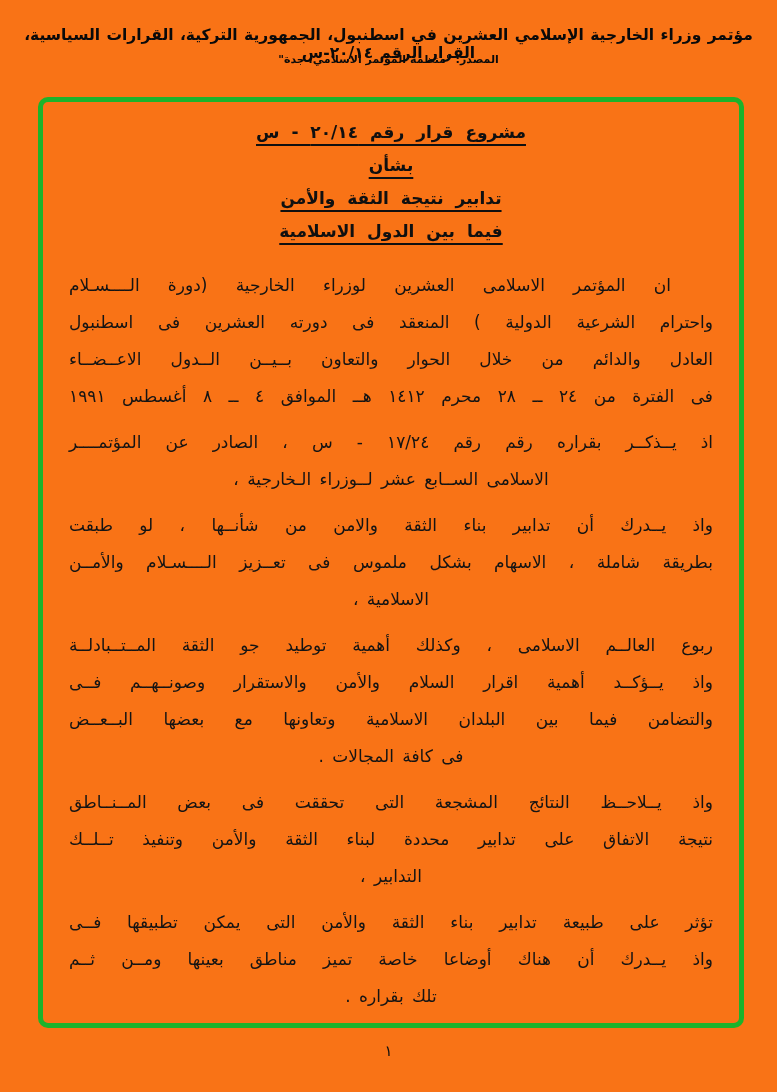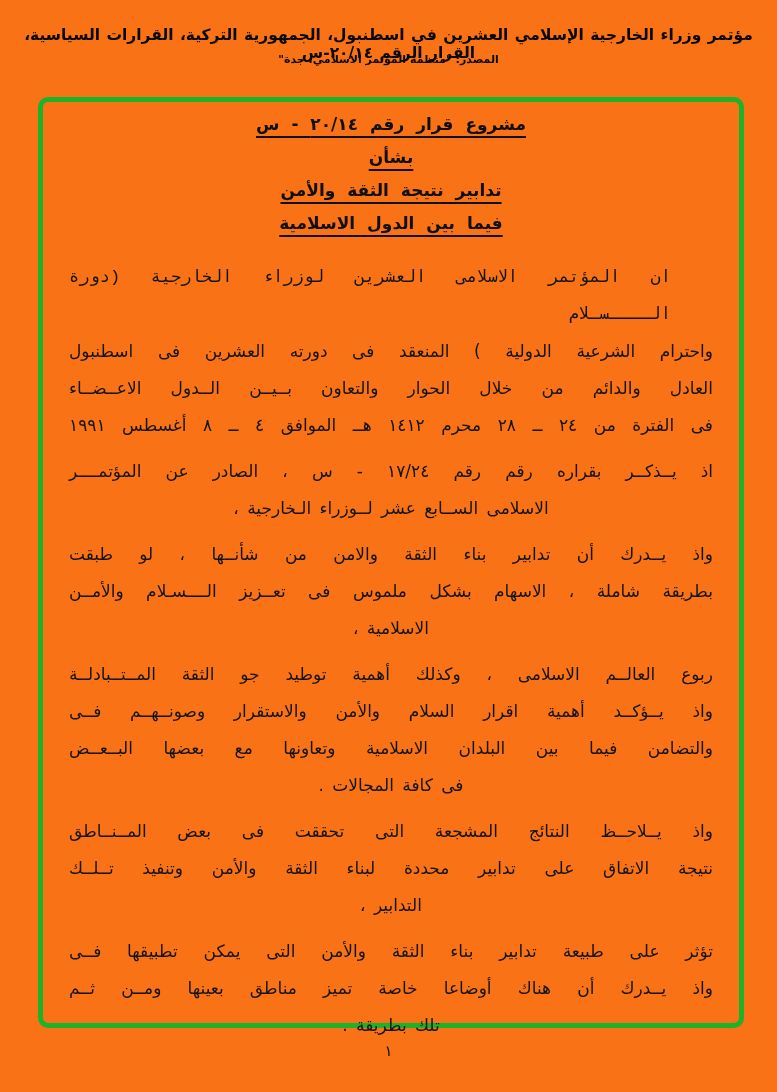--- a/index.html
+++ b/index.html
@@ -25,21 +25,21 @@
     font-weight:bold; font-size:11px;
     color:#0a0a0a;
   }
 
   .frame {
     position:absolute; left:38px; top:97px;
     width:706px; height:931px;
     box-sizing:border-box;
     border:5px solid var(--accent-green, #1cb32b);
     border-radius:10px;
-    padding:6px 26px 0 26px;
+    padding:14px 26px 0 26px;
     direction:rtl; text-align:right;
   }
 
   .title-block { margin-bottom:19px; }
   .title-line {
     text-align:center;
     font-weight:bold;
     font-size:17px;
     line-height:33px;
     word-spacing:6px;
@@ -51,21 +51,21 @@
 
   .para { margin:0 0 9px 0; }
   .line {
     font-size:17px;
     line-height:37px;
     word-spacing:3px;
     color:#141414;
   }
   .jl { text-align:justify; text-align-last:justify; }
   .ll { text-align:center; }
-  .indent { padding-right:42px;font-family:Liberation Mono, monospace; }
+  .indent { padding-right:42px; }
   .lead {
     text-underline-offset:5px;
     text-decoration-thickness:1.5px;
   }
 
   .pagenum {
     position:absolute; top:1042px; left:0; right:0;
     text-align:center; font-size:15px; color:#101010;
     direction:rtl;
   }
@@ -114,20 +114,20 @@
 
     <div class="para">
       <div class="line jl"><span class="lead">واذ يــلاحــظ</span><span> النتائج المشجعة التى تحققت فى بعض المــنــاطق</span></div>
       <div class="line jl">نتيجة الاتفاق على تدابير محددة لبناء الثقة والأمن وتنفيذ تــلــك</div>
       <div class="line ll">التدابير ،</div>
     </div>
 
     <div class="para">
       <div class="line jl">تؤثر على طبيعة تدابير بناء الثقة والأمن التى يمكن تطبيقها فــى</div>
       <div class="line jl"><span class="lead">واذ يــدرك</span><span> أن هناك أوضاعا خاصة تميز مناطق بعينها ومــن ثــم</span></div>
-      <div class="line ll">تلك بطريقة .</div>
+      <div class="line ll">تلك بقراره .</div>
     </div>
 
   </div>
 
   <div class="pagenum">١</div>
 
 </div>
 
 </body></html>

